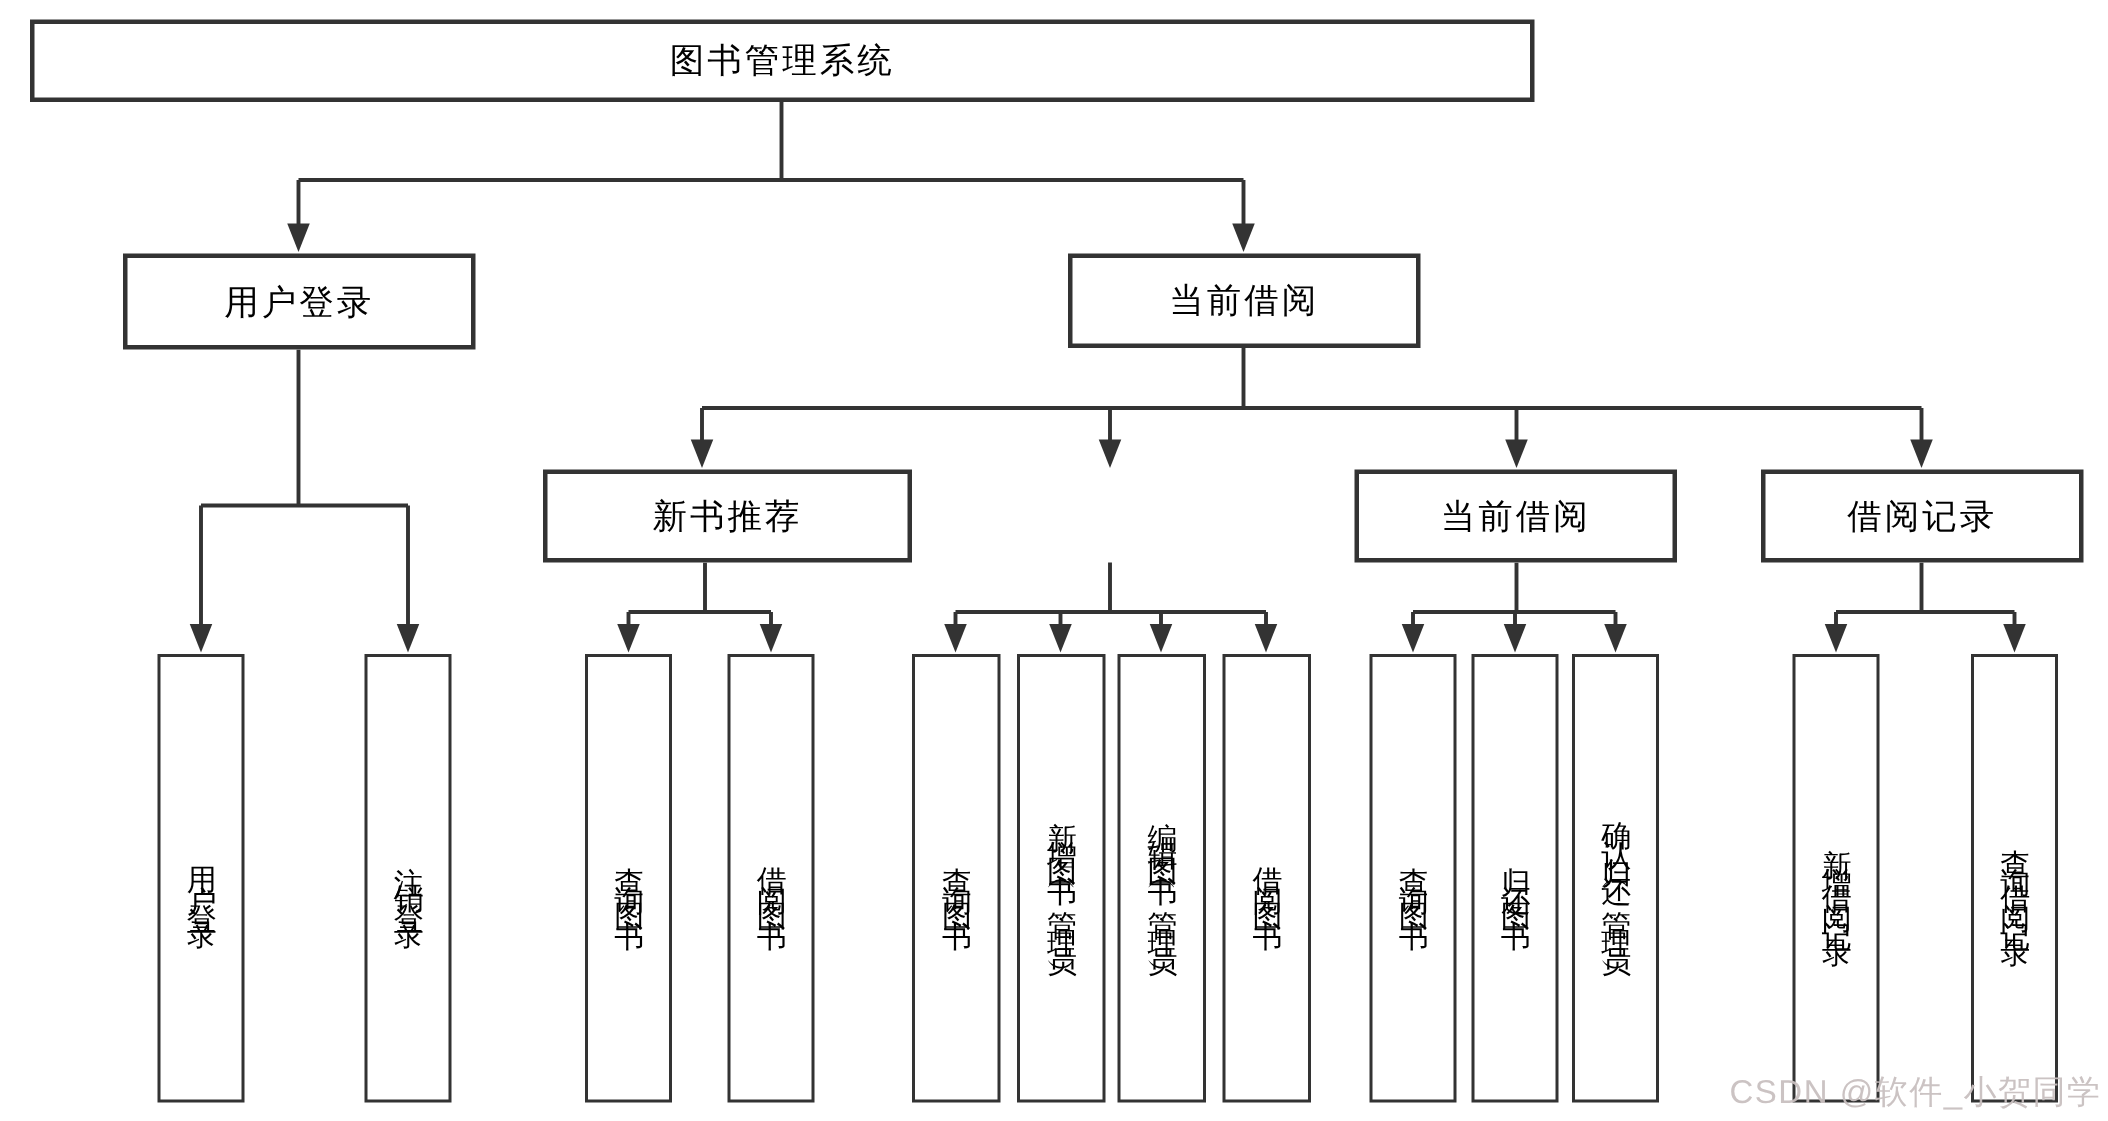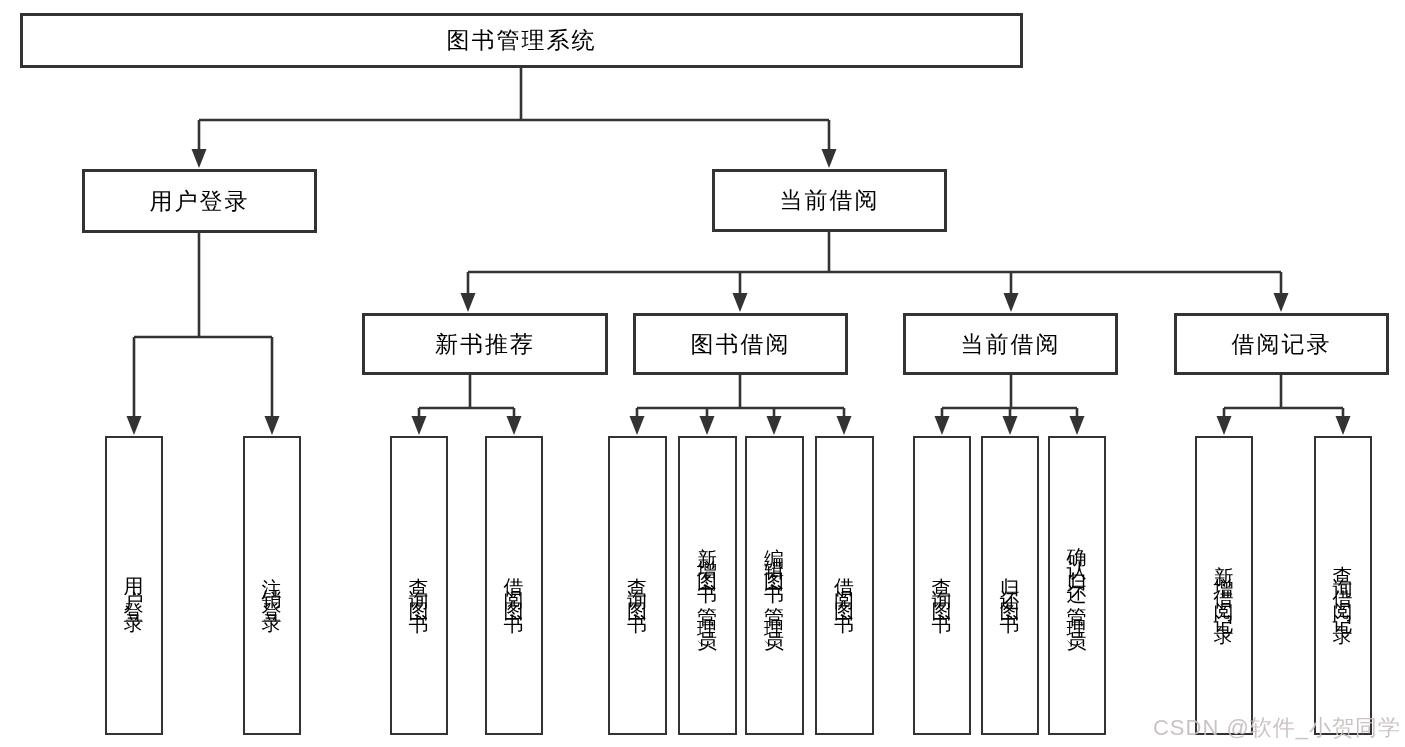--- a/index.html
+++ b/index.html
@@ -117,23 +117,20 @@
   <div class="box header" style="left:82px; top:169px; width:235px; height:64px;">
     <span>用户登录</span>
   </div>
   <div class="box header" style="left:712px; top:169px; width:235px; height:63px;">
     <span>当前借阅</span>
   </div>
 
   <div class="box header" style="left:362px; top:313px; width:246px; height:62px;">
     <span>新书推荐</span>
   </div>
-  <div class="box header" style="left:633px; top:313px; width:215px; height:62px;">
-    <span>图书借阅</span>
-  </div>
   <div class="box header" style="left:903px; top:313px; width:215px; height:62px;">
     <span>当前借阅</span>
   </div>
   <div class="box header" style="left:1174px; top:313px; width:215px; height:62px;">
     <span>借阅记录</span>
   </div>
 
   <div class="box leaf" style="left:105px; top:436px; width:58px; height:299px;">
     <span class="vtext">用户登录</span>
   </div>

